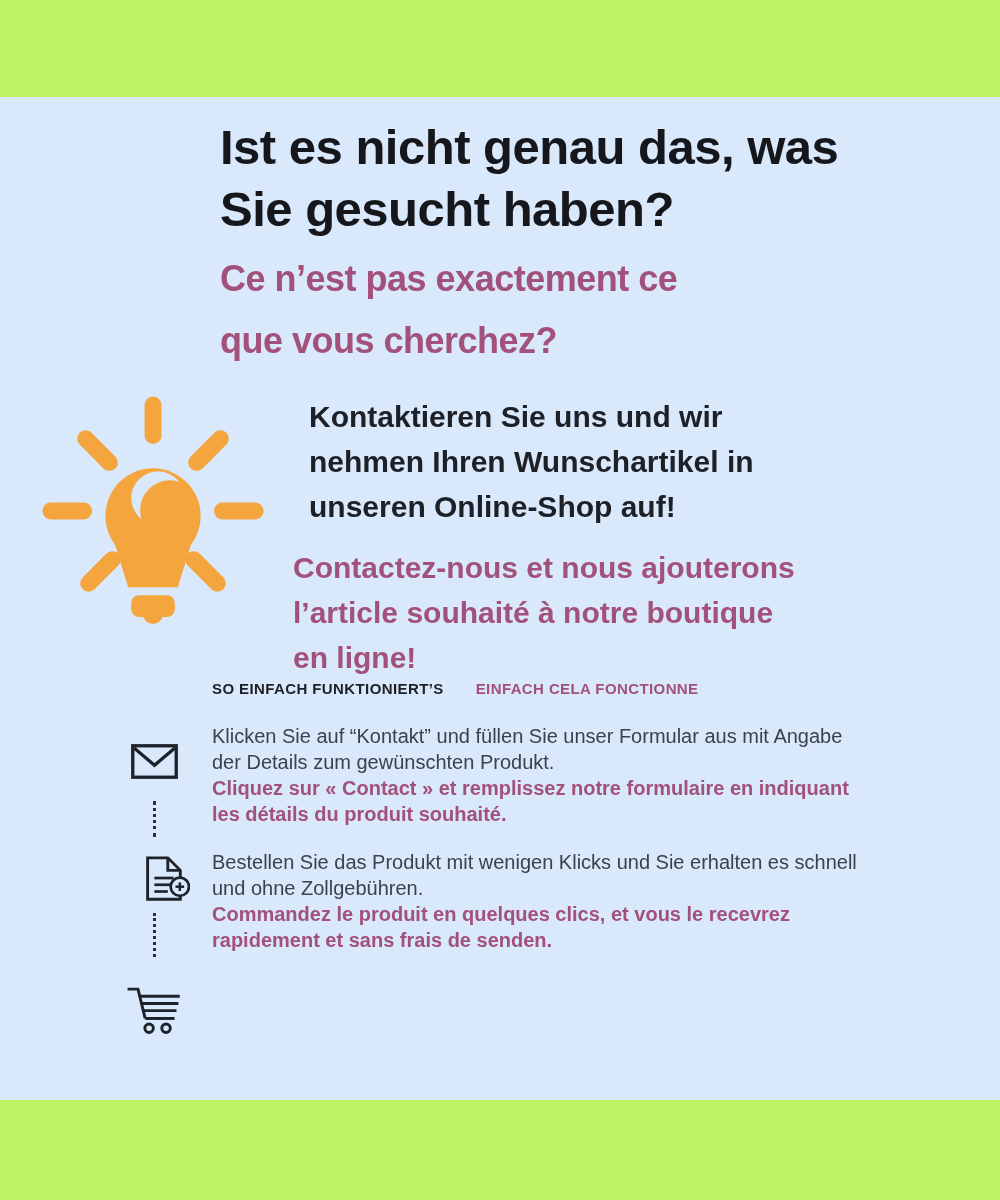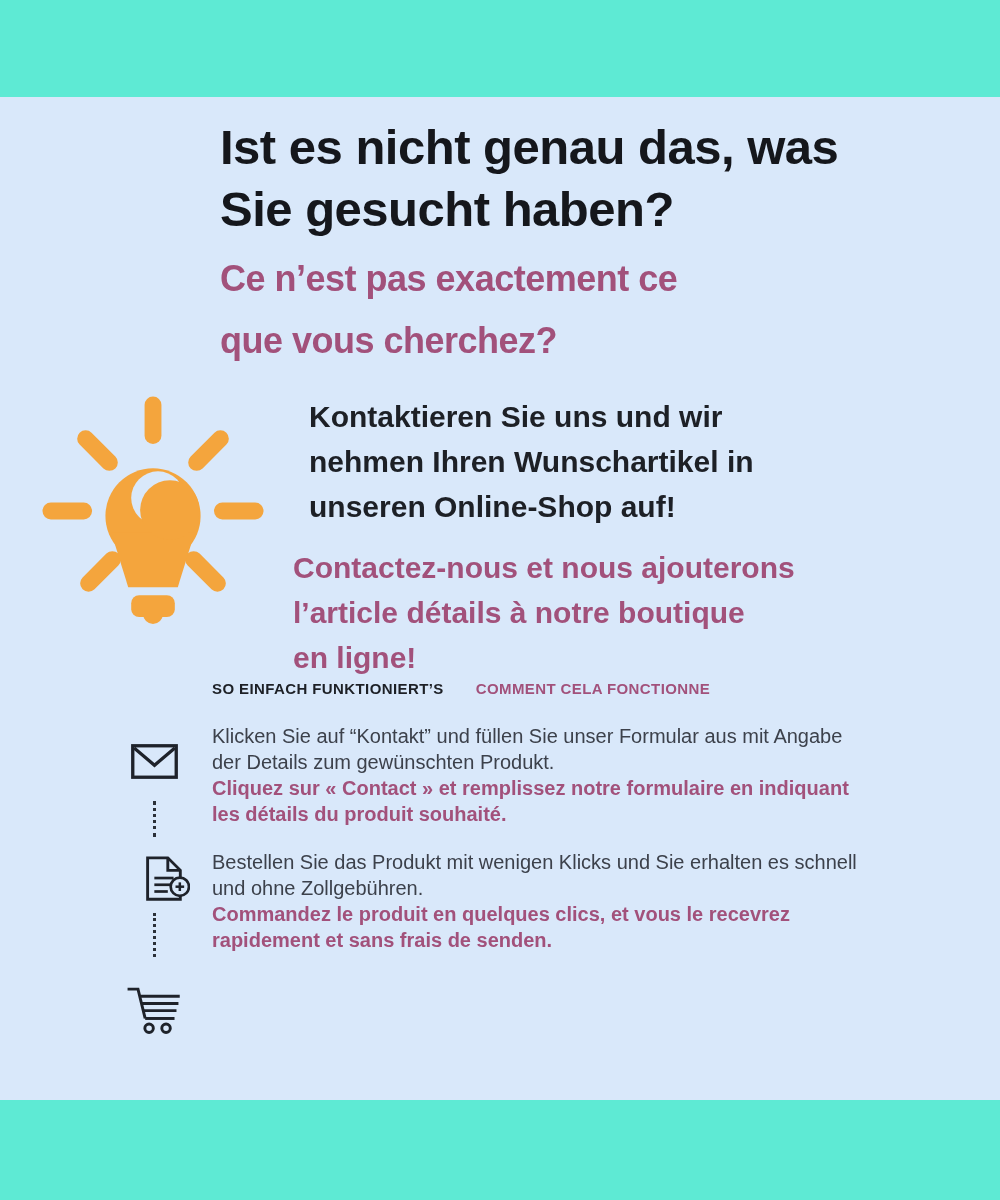--- a/index.html
+++ b/index.html
@@ -1,18 +1,18 @@
 <!DOCTYPE html>
 <html><head>
 <meta charset="utf-8">
 <style>
   html,body{margin:0;padding:0;background:#ffffff;}
   .page{
     position:relative;width:1000px;height:1200px;margin:0 auto;overflow:hidden;
-    background:#5eead4;font-family:"Liberation Sans",sans-serif;
+    background:#bef264;font-family:"Liberation Sans",sans-serif;
   }
   .blue-panel{position:absolute;left:0;top:97px;width:1000px;height:1003px;background:#d9e8fa;}
   .pre{white-space:pre-line;}
 
   
   .title-block{position:absolute;left:220px;top:116px;}
   .title-de{font-size:49px;line-height:62px;font-weight:700;color:#15171c;letter-spacing:-0.5px;margin:0;}
   .title-fr{font-size:36px;line-height:62px;font-weight:700;color:#a2517b;letter-spacing:-0.5px;margin:8px 0 0 0;}
 
   
@@ -75,27 +75,27 @@
       <circle cx="119" cy="107" r="27" fill="#d9e8fa"></circle>
       <circle cx="131" cy="119" r="30" fill="#f4a53d"></circle>
     </svg>
   </div>
 
   <div class="intro-block">
     <p class="intro-de pre">Kontaktieren Sie uns und wir
 nehmen Ihren Wunschartikel in
 unseren Online-Shop auf!</p>
     <p class="intro-fr pre">Contactez-nous et nous ajouterons
-l’article détails à notre boutique
+l’article souhaité à notre boutique
 en ligne!</p>
   </div>
 
   <div class="hiw-heading">
     <span class="hiw-de">SO EINFACH FUNKTIONIERT’S</span>
-    <span class="hiw-fr">COMMENT CELA FONCTIONNE</span>
+    <span class="hiw-fr">EINFACH CELA FONCTIONNE</span>
   </div>
 
   <div class="rail-icon icon-envelope">
     <svg width="49" height="37" viewBox="0 0 52 40" aria-hidden="true">
       <rect x="2.5" y="3" width="47" height="34" fill="none" stroke="#1e222a" stroke-width="3.6"></rect>
       <polyline points="4,5.5 26,24 48,5.5" fill="none" stroke="#1e222a" stroke-width="3.6" stroke-linejoin="miter"></polyline>
     </svg>
   </div>
 
   <div class="dotted dotted-1"></div>

